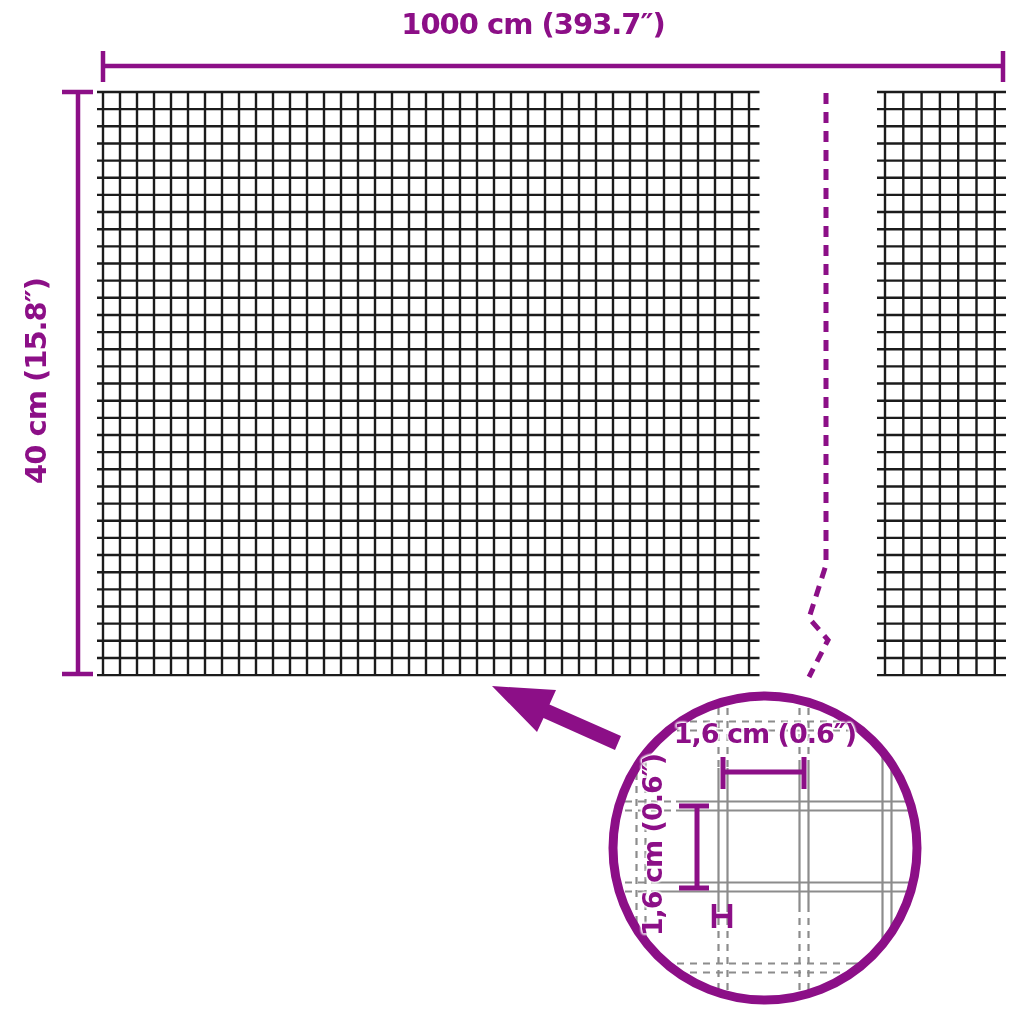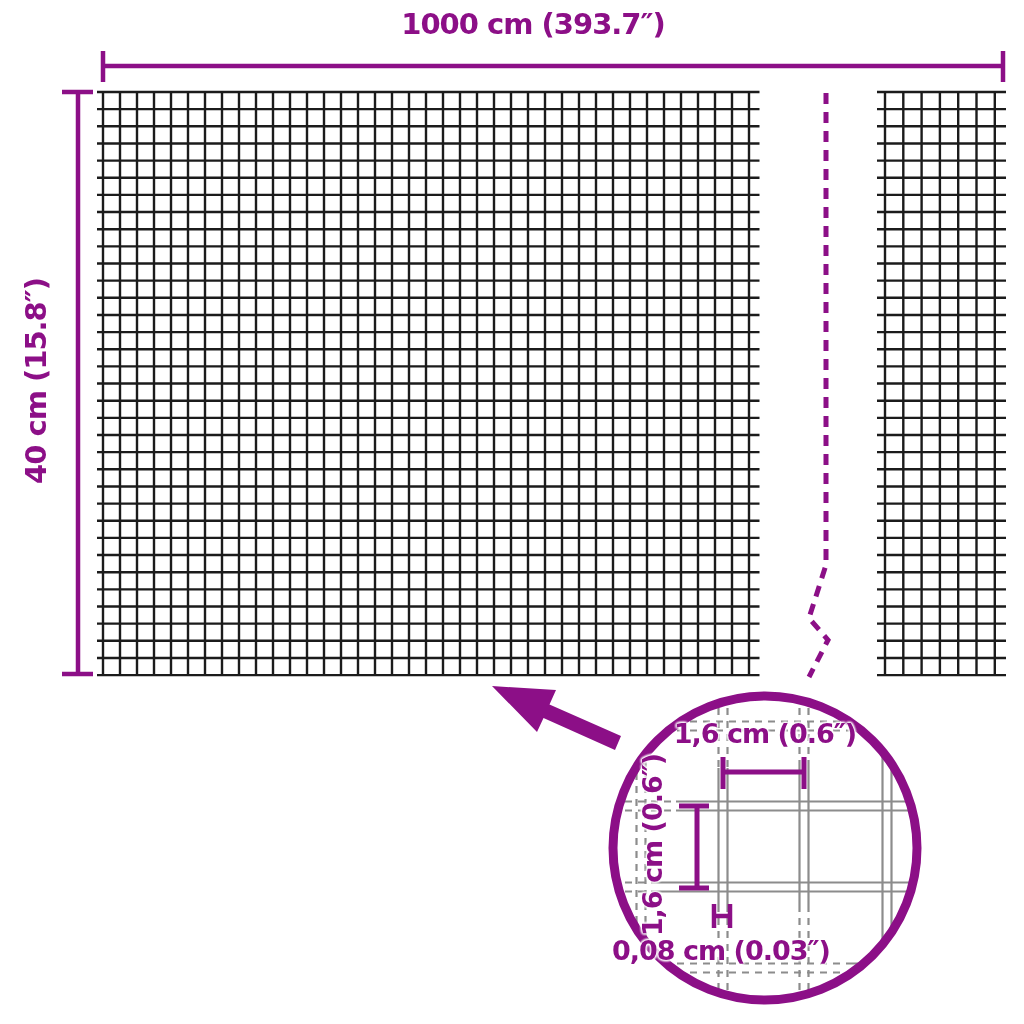--- a/index.html
+++ b/index.html
@@ -240,14 +240,13 @@
   </svg>
 
   <div class="lbl big" style="left:533px;top:24px;">1000 cm (393.7″)</div>
 
   <div class="lbl big rot" style="left:36px;top:381px;">40 cm (15.8″)</div>
 
   <div class="lbl small" style="left:765px;top:733px;">1,6 cm (0.6″)</div>
 
   <div class="lbl small rot" style="left:652px;top:845px;">1,6 cm (0.6″)</div>
 
-  <div class="lbl small" style="left:721px;top:950px;">0,08 cm (0.03″)</div>
 </div>
 
 </body></html>

